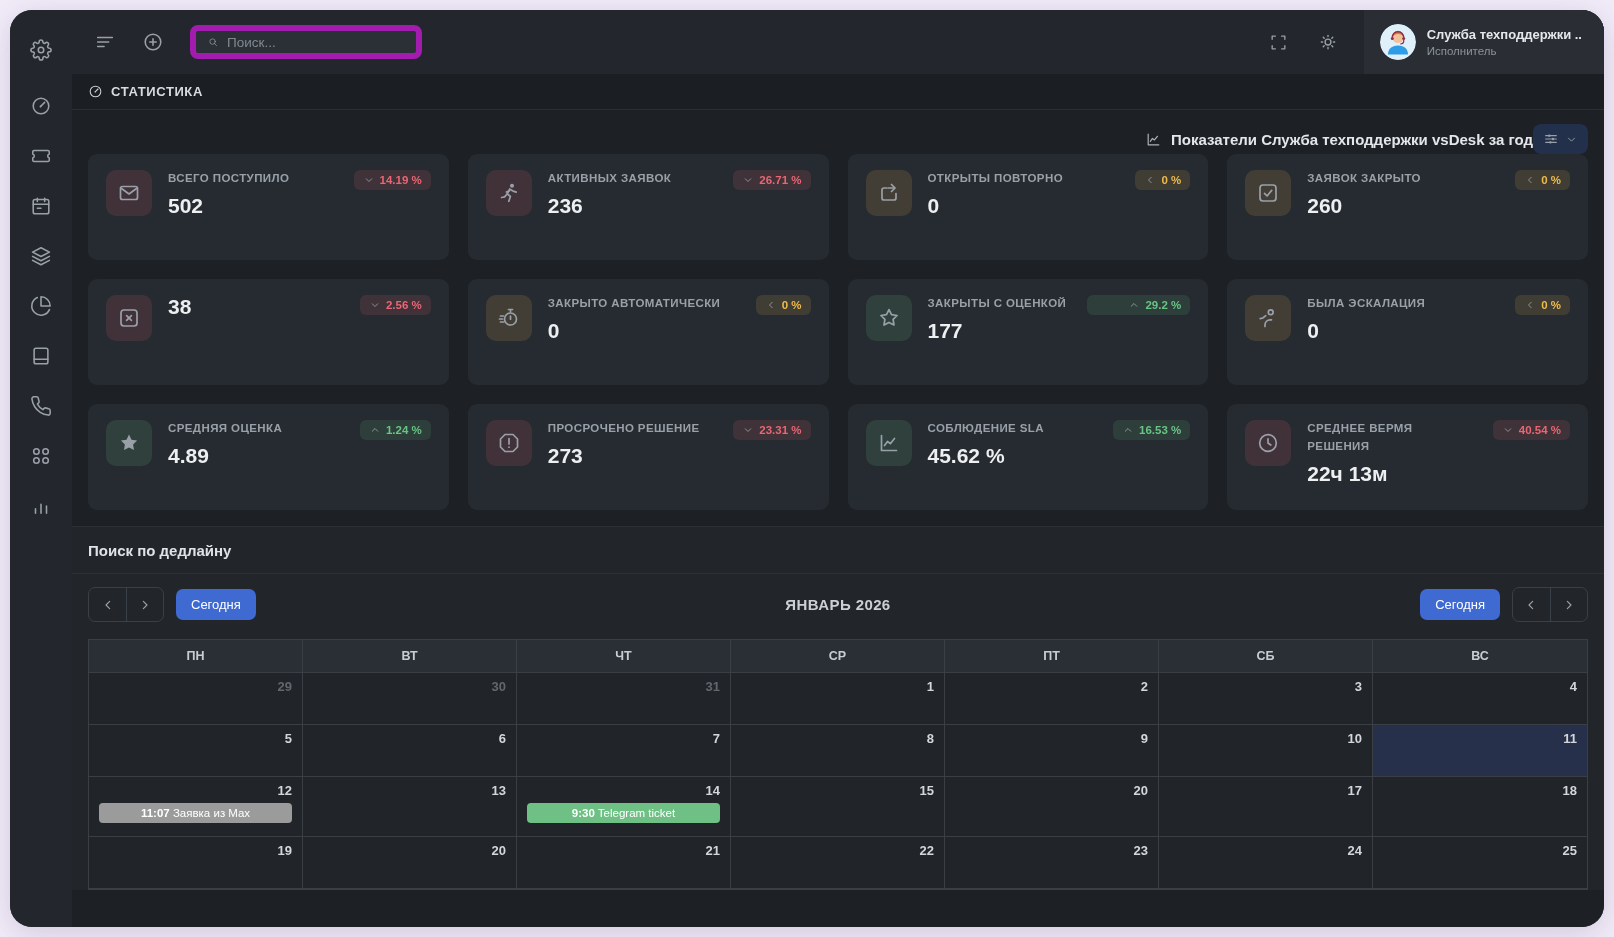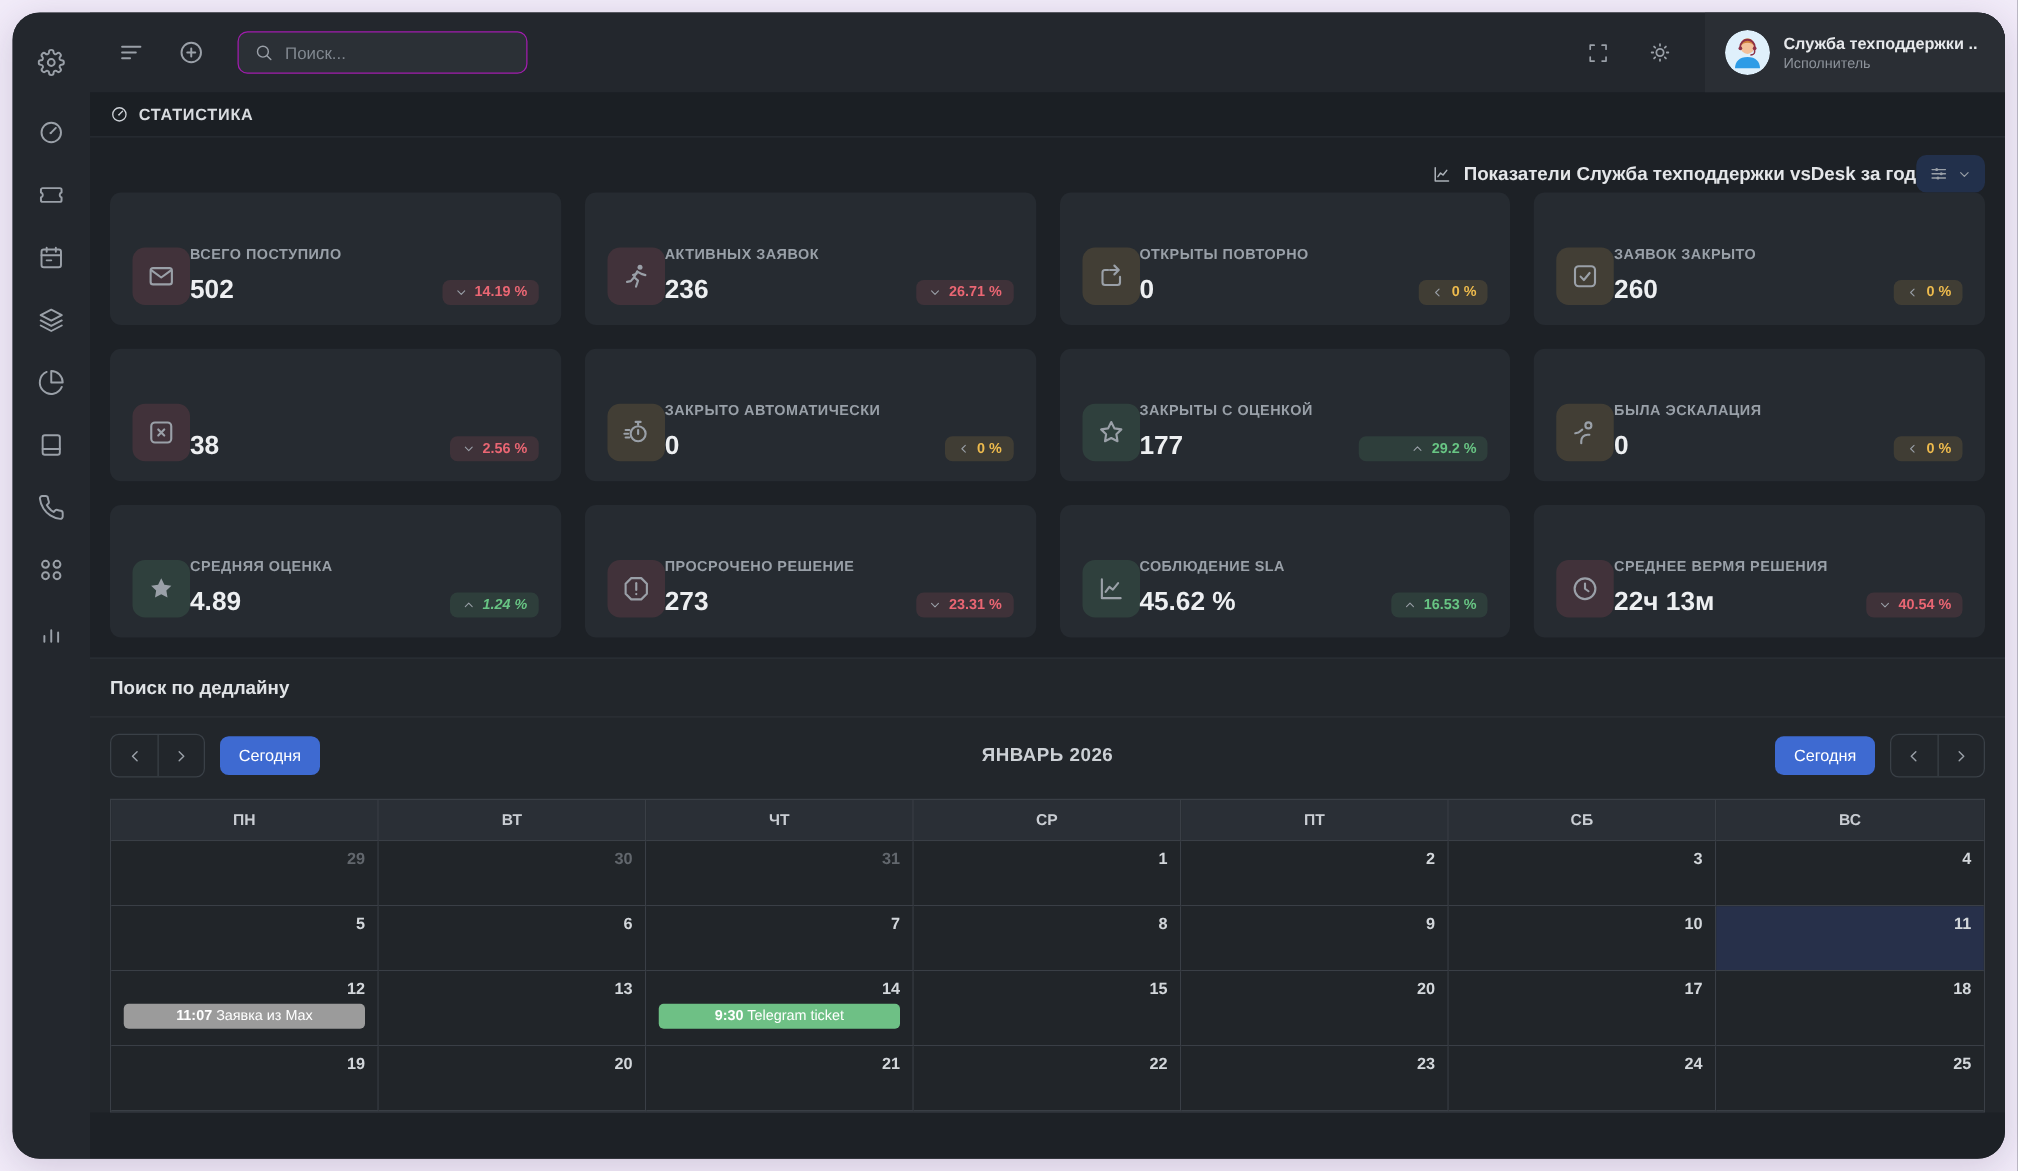--- a/index.html
+++ b/index.html
@@ -12,21 +12,21 @@
   .side-item:first-child { margin-bottom:16px; }
 
   .main { flex:1; display:flex; flex-direction:column; background:#1d2126; min-width:0; }
 
   
   .topbar { height:64px; flex-shrink:0; background:#23272d; display:flex; align-items:center; justify-content:space-between; padding-left:22px; }
   .tb-left { display:flex; align-items:center; gap:26px; }
   .tb-right { display:flex; align-items:center; height:100%; }
   .icon { display:inline-flex; align-items:center; justify-content:center; color:#9aa0a8; }
   .icon svg { width:100%; height:100%; }
-  .search-box { display:flex; align-items:center; gap:9px; width:232px; height:34px; background:#2b3036; border:1px solid #a21caf; border-radius:8px; padding:0 12px; }
+  .search-box { display:flex; align-items:center; gap:9px; width:232px; height:34px; background:#2b3036; border:6px solid #a21caf; border-radius:8px; padding:0 12px; }
   .search-box input { flex:1; background:transparent; border:none; outline:none; color:#cfd3d8; font-size:13.5px; font-family:inherit; }
   .search-box input::placeholder { color:#818890; }
   .tb-icons { display:flex; align-items:center; gap:30px; margin-right:26px; }
   .user-chip { height:100%; background:#2a2e34; display:flex; align-items:center; gap:11px; padding:0 22px 0 16px; min-width:216px; cursor:pointer; }
   .avatar { width:36px; height:36px; border-radius:50%; overflow:hidden; flex-shrink:0; }
   .user-name { color:#e6e8eb; font-size:13px; font-weight:700; white-space:nowrap; }
   .user-role { color:#8d939b; font-size:11.5px; margin-top:3px; }
 
   
   .page-head { height:36px; flex-shrink:0; background:#1b1f24; border-bottom:1px solid #2a2f35; display:flex; align-items:center; gap:8px; padding:0 16px; }
@@ -34,21 +34,21 @@
 
   .content { flex:1; overflow:hidden; }
 
   
   .stats-panel { padding:14px 16px 16px; }
   .panel-title-row { display:flex; align-items:center; justify-content:flex-end; height:30px; }
   .panel-title { display:flex; align-items:center; gap:9px; color:#e4e6e9; font-size:15px; font-weight:700; }
   .filter-btn { display:inline-flex; align-items:center; gap:6px; background:#22304b; border:none; border-radius:8px; padding:7px 10px; cursor:pointer; }
 
   .cards-grid { display:grid; grid-template-columns:repeat(4,1fr); gap:19px; }
-  .card { background:#262b31; border-radius:9px; padding:16px 18px; display:flex; align-items:flex-end; min-height:106px; }
+  .card { background:#262b31; border-radius:9px; padding:16px 18px; display:flex; align-items:flex-start; gap:16px; min-height:106px; }
   .tile { width:46px; height:46px; border-radius:10px; display:flex; align-items:center; justify-content:center; flex-shrink:0; }
   .card-mid { flex:1; min-width:10px; }
   .card-label { color:#99a0a8; font-size:11.5px; font-weight:600; letter-spacing:.4px; line-height:1.55; margin-bottom:6px; }
   .card-value { color:#edeff1; font-size:21px; font-weight:700; }
   .badge { display:inline-flex; align-items:center; gap:5px; padding:4px 9px; border-radius:6px; font-size:11.5px; font-weight:700; flex-shrink:0; white-space:nowrap; }
 
   
   .calendar-panel { margin-top:0; background:#22262b; border-top:1px solid #2b3036; }
   .cal-head { padding:15px 16px 14px; border-bottom:1px solid #2c3137; color:#e0e3e6; font-size:15px; font-weight:700; }
   .cal-toolbar { display:flex; align-items:center; justify-content:space-between; padding:13px 16px 17px; }
@@ -445,21 +445,21 @@
                 <span class="icon" style="height: 24px; width: 24px;">
                   <svg viewBox="0 0 24 24" fill="none" stroke="currentColor" stroke-width="1.7" stroke-linecap="round" stroke-linejoin="round">
                     <path d="M12 3.6l2.5 5.1 5.6.8-4 3.9.9 5.6-5-2.6-5 2.6.9-5.6-4-3.9 5.6-.8z" fill="currentColor" stroke="none"></path>
                   </svg>
                 </span>
               </div>
               <div class="card-mid">
                 <div class="card-label">СРЕДНЯЯ ОЦЕНКА</div>
                 <div class="card-value">4.89</div>
               </div>
-              <div class="badge" style="background: rgba(104, 197, 132, 0.13); color: rgb(104, 197, 132); font-style: italic;">
+              <div class="badge" style="background: rgba(104, 197, 132, 0.13); color: rgb(104, 197, 132);">
                 <span class="icon" style="height: 12px; width: 12px;">
                   <svg viewBox="0 0 24 24" fill="none" stroke="currentColor" stroke-width="1.7" stroke-linecap="round" stroke-linejoin="round">
                     <path d="M6.5 14.5L12 9l5.5 5.5"></path>
                   </svg>
                 </span>
                 <span>1.24 %</span>
               </div>
             </div>
             <div class="card">
               <div class="tile" style="background: rgba(234, 102, 115, 0.14); color: rgb(234, 102, 115);">

